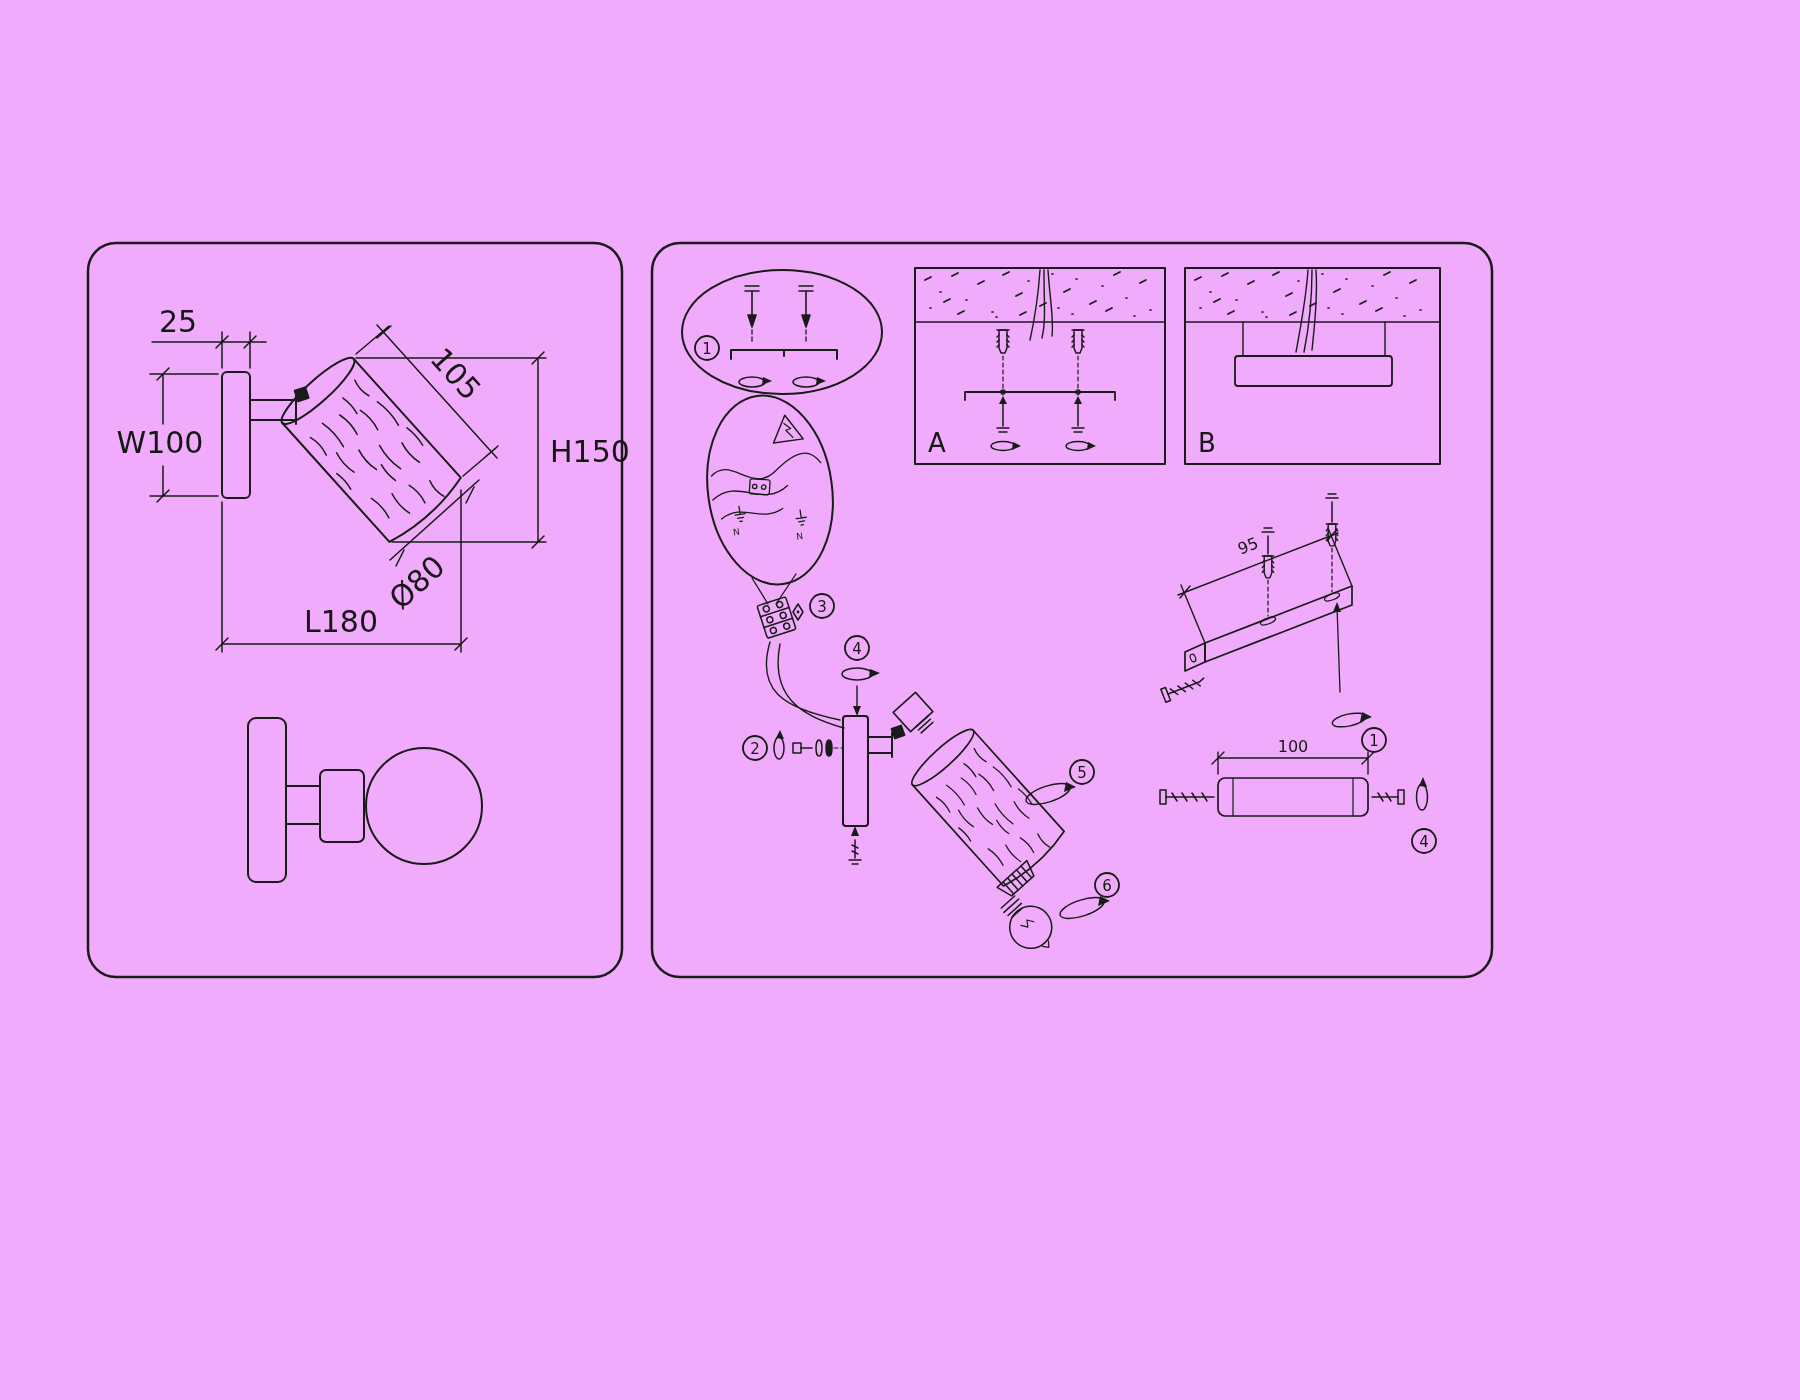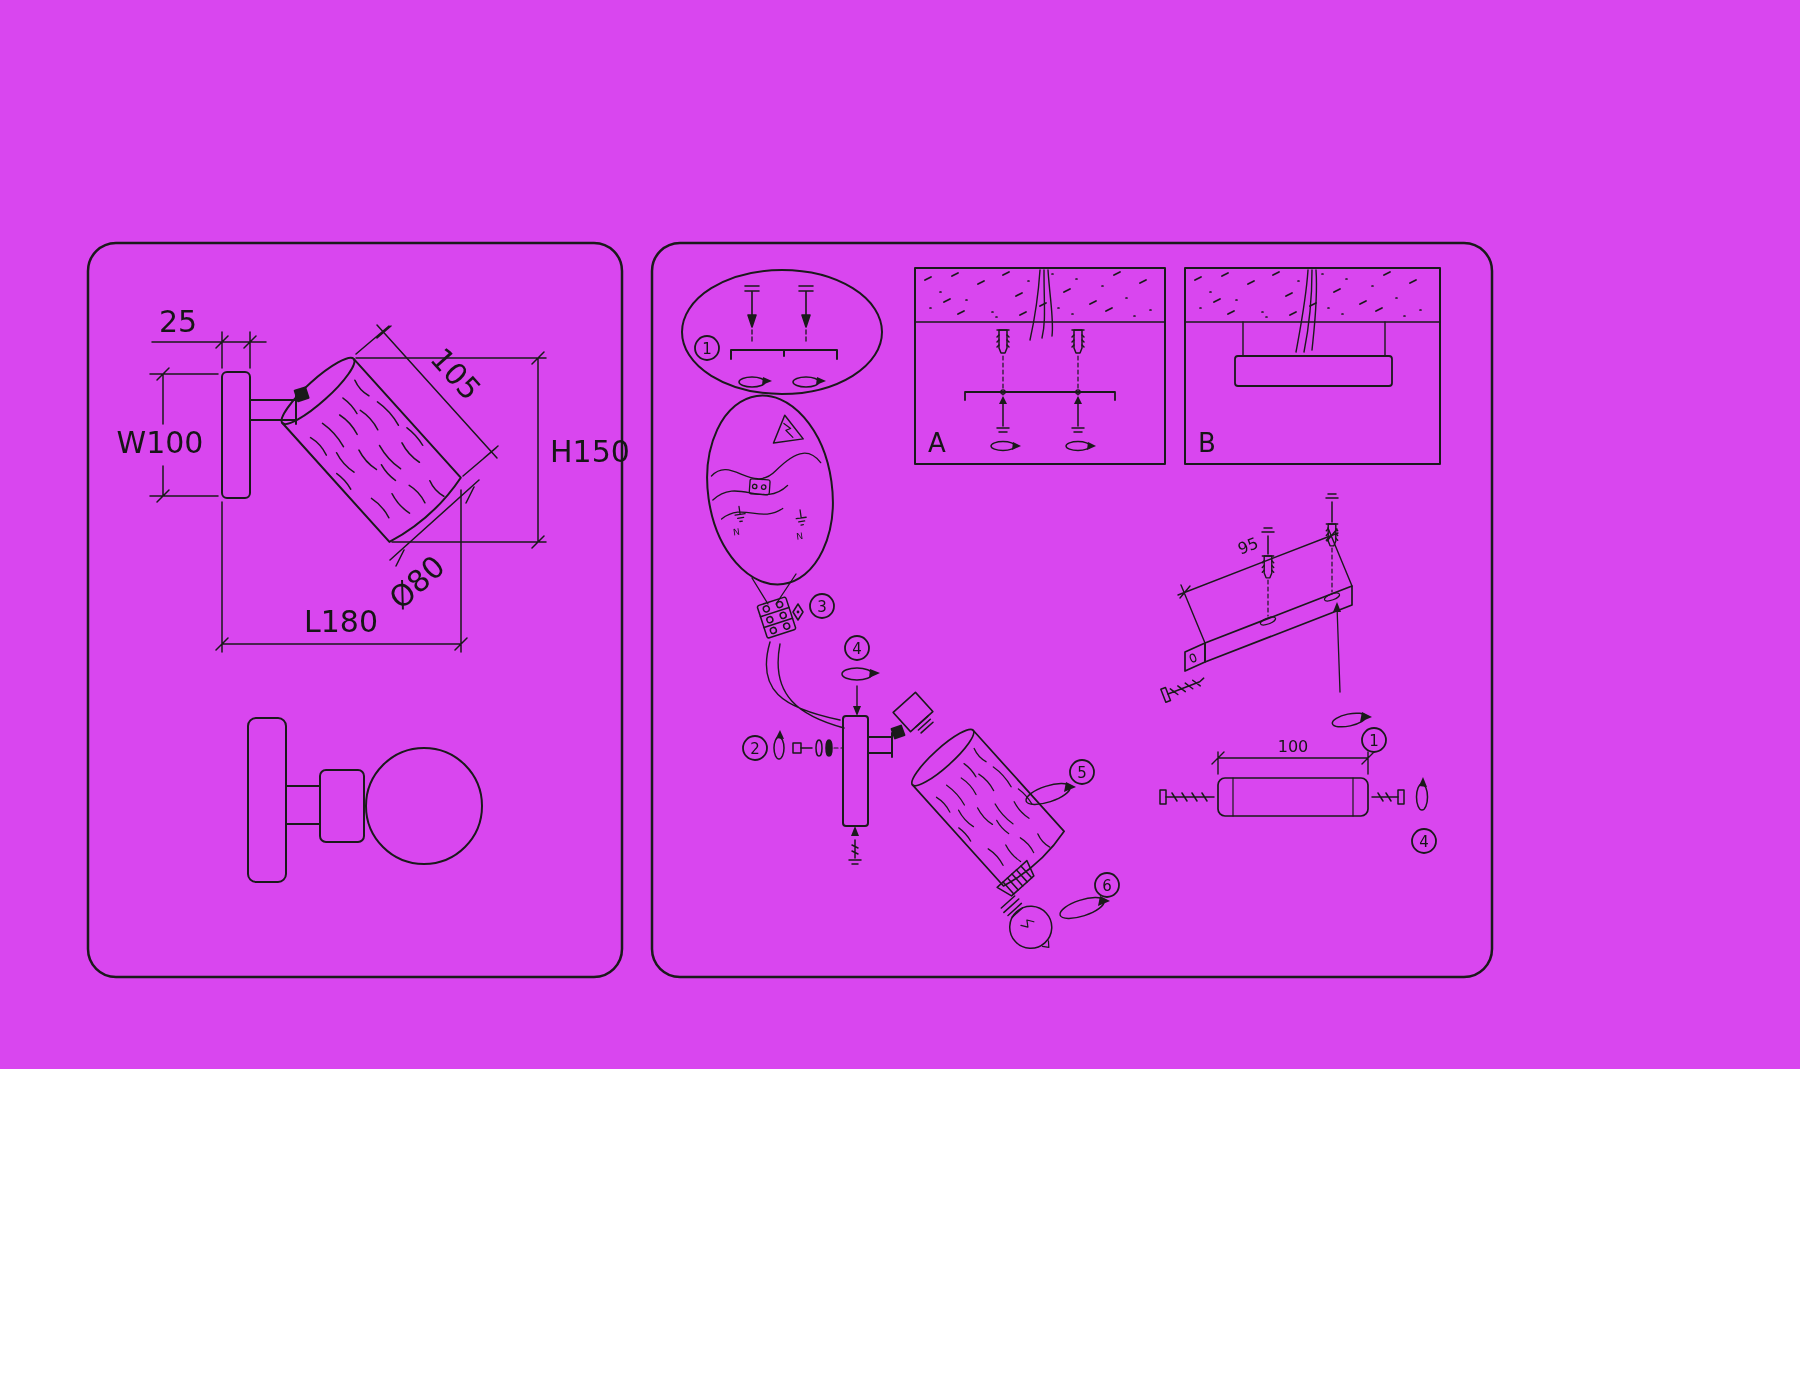--- a/index.html
+++ b/index.html
@@ -1,16 +1,16 @@
 <!DOCTYPE html>
 <html><head>
 <meta charset="utf-8">
 <style>
   html,body{margin:0;padding:0;background:#ffffff;}
-  .sheet{position:relative;width:1800px;height:1069px;background:#d946ef;overflow:hidden;}
+  .sheet{position:relative;width:1800px;height:1400px;background:#f0abfc;overflow:hidden;}
   svg{display:block;}
   text{fill:#161616;stroke:none;font-family:"DejaVu Sans",sans-serif;}
   .dim{font-size:30px;}
   .ab{font-size:26px;}
   .sm{font-size:16px;}
   .step{font-size:15px;}
   .tiny{font-size:9px;}
 </style>
 </head>
 <body>

